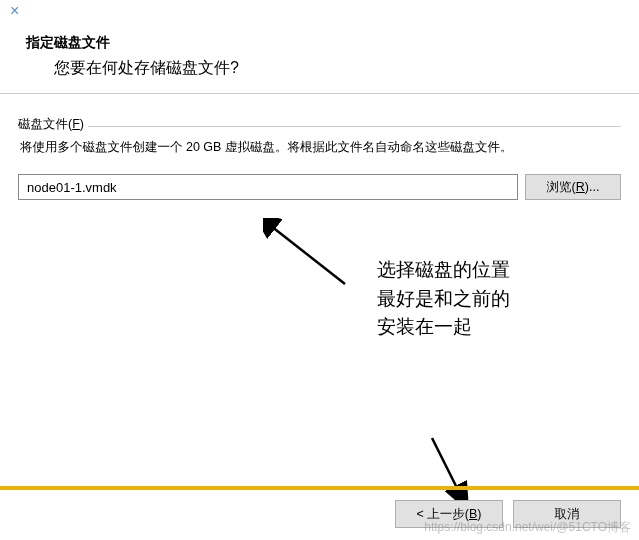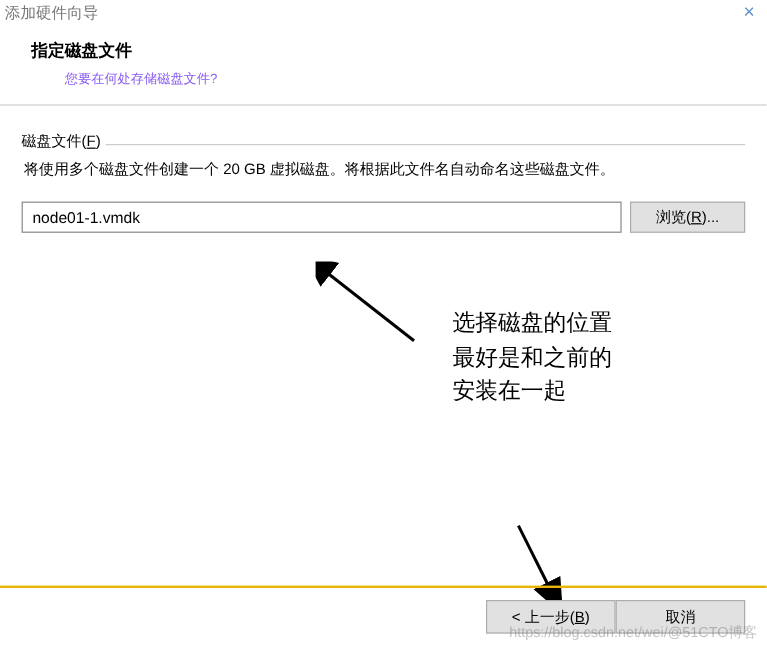--- a/index.html
+++ b/index.html
@@ -31,22 +31,22 @@
       padding: 12px 20px 14px 26px;
       border-bottom: 1px solid #ccc;
     }
     .header .title {
       font-weight: bold;
       font-size: 14px;
       color: #000;
       margin-bottom: 6px;
     }
     .header .subtitle {
-      font-size: 11px;
-      color: #8b5cf6;
+      font-size: 16px;
+      color: #000000;
       padding-left: 28px;
     }
     .body {
       padding: 14px 18px 0 18px;
       position: relative;
     }
     .group-label {
       font-size: 12.5px;
       color: #000000;
       background: #fff;
@@ -110,24 +110,25 @@
       position: absolute;
       left: 416px;
       top: 432px;
       pointer-events: none;
     }
     .button-bar {
       position: absolute;
       bottom: 12px;
       left: 0;
       right: 0;
-      border-top: 2px solid #eab308;
+      border-top: 4px solid #eab308;
       padding: 10px 18px 0 0;
       display: flex;
       justify-content: flex-end;
+      gap: 10px;
     }
     .wiz-btn {
       min-width: 108px;
       height: 28px;
       background: #e1e1e1;
       border: 1px solid #adadad;
       font-size: 12.5px;
       font-family: inherit;
       cursor: pointer;
     }
@@ -138,21 +139,20 @@
       font-size: 12px;
       color: rgba(120,120,120,0.45);
       pointer-events: none;
     }
     .underline { text-decoration: underline; }
   </style>
 </head>
 <body>
 
 <div class="titlebar">
-  <span>添加硬件向导</span>
   <span class="close-x">×</span>
 </div>
 
 <div class="header">
   <div class="title">指定磁盘文件</div>
   <div class="subtitle">您要在何处存储磁盘文件?</div>
 </div>
 
 <div class="body">
   <div class="group-wrap">

